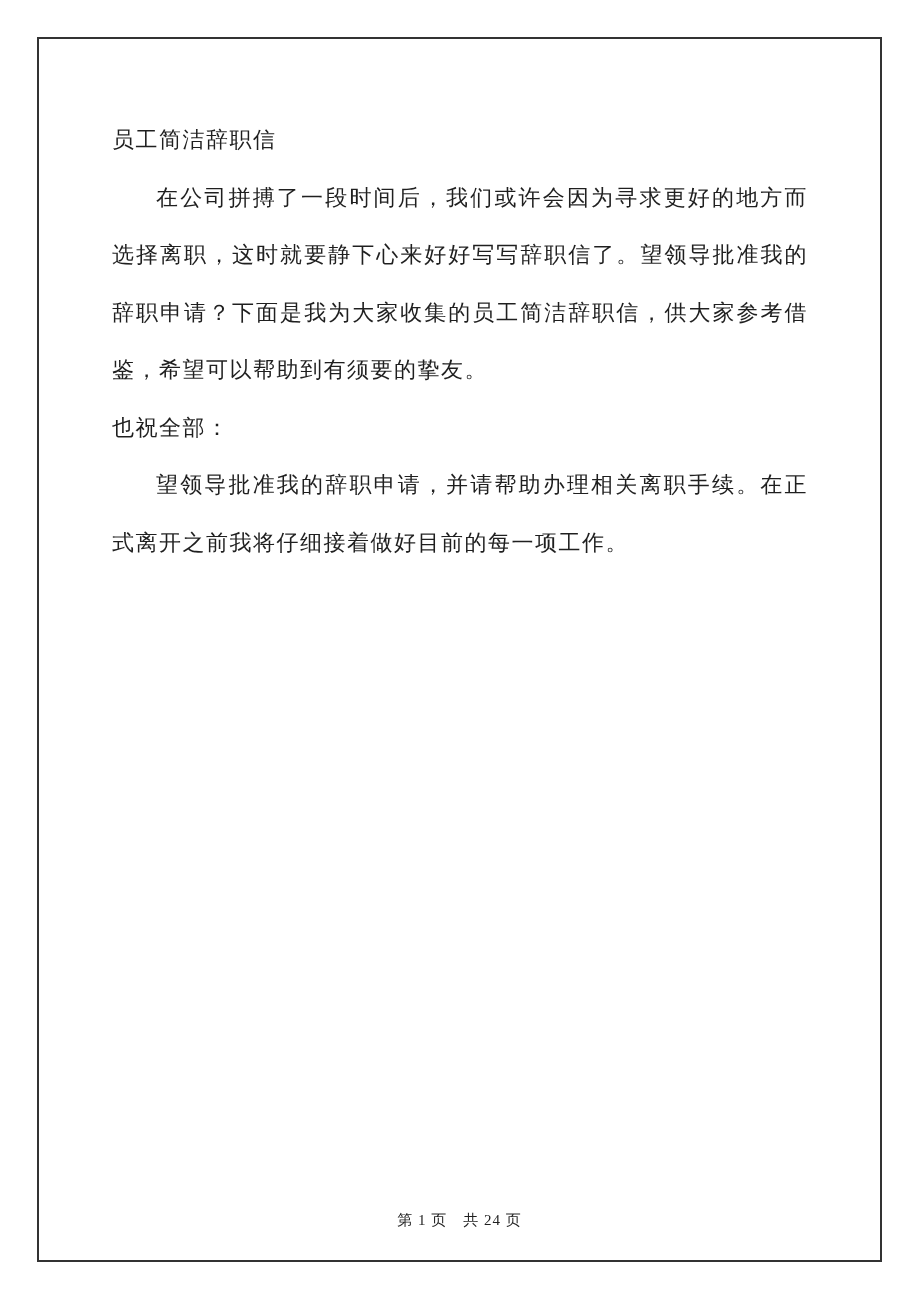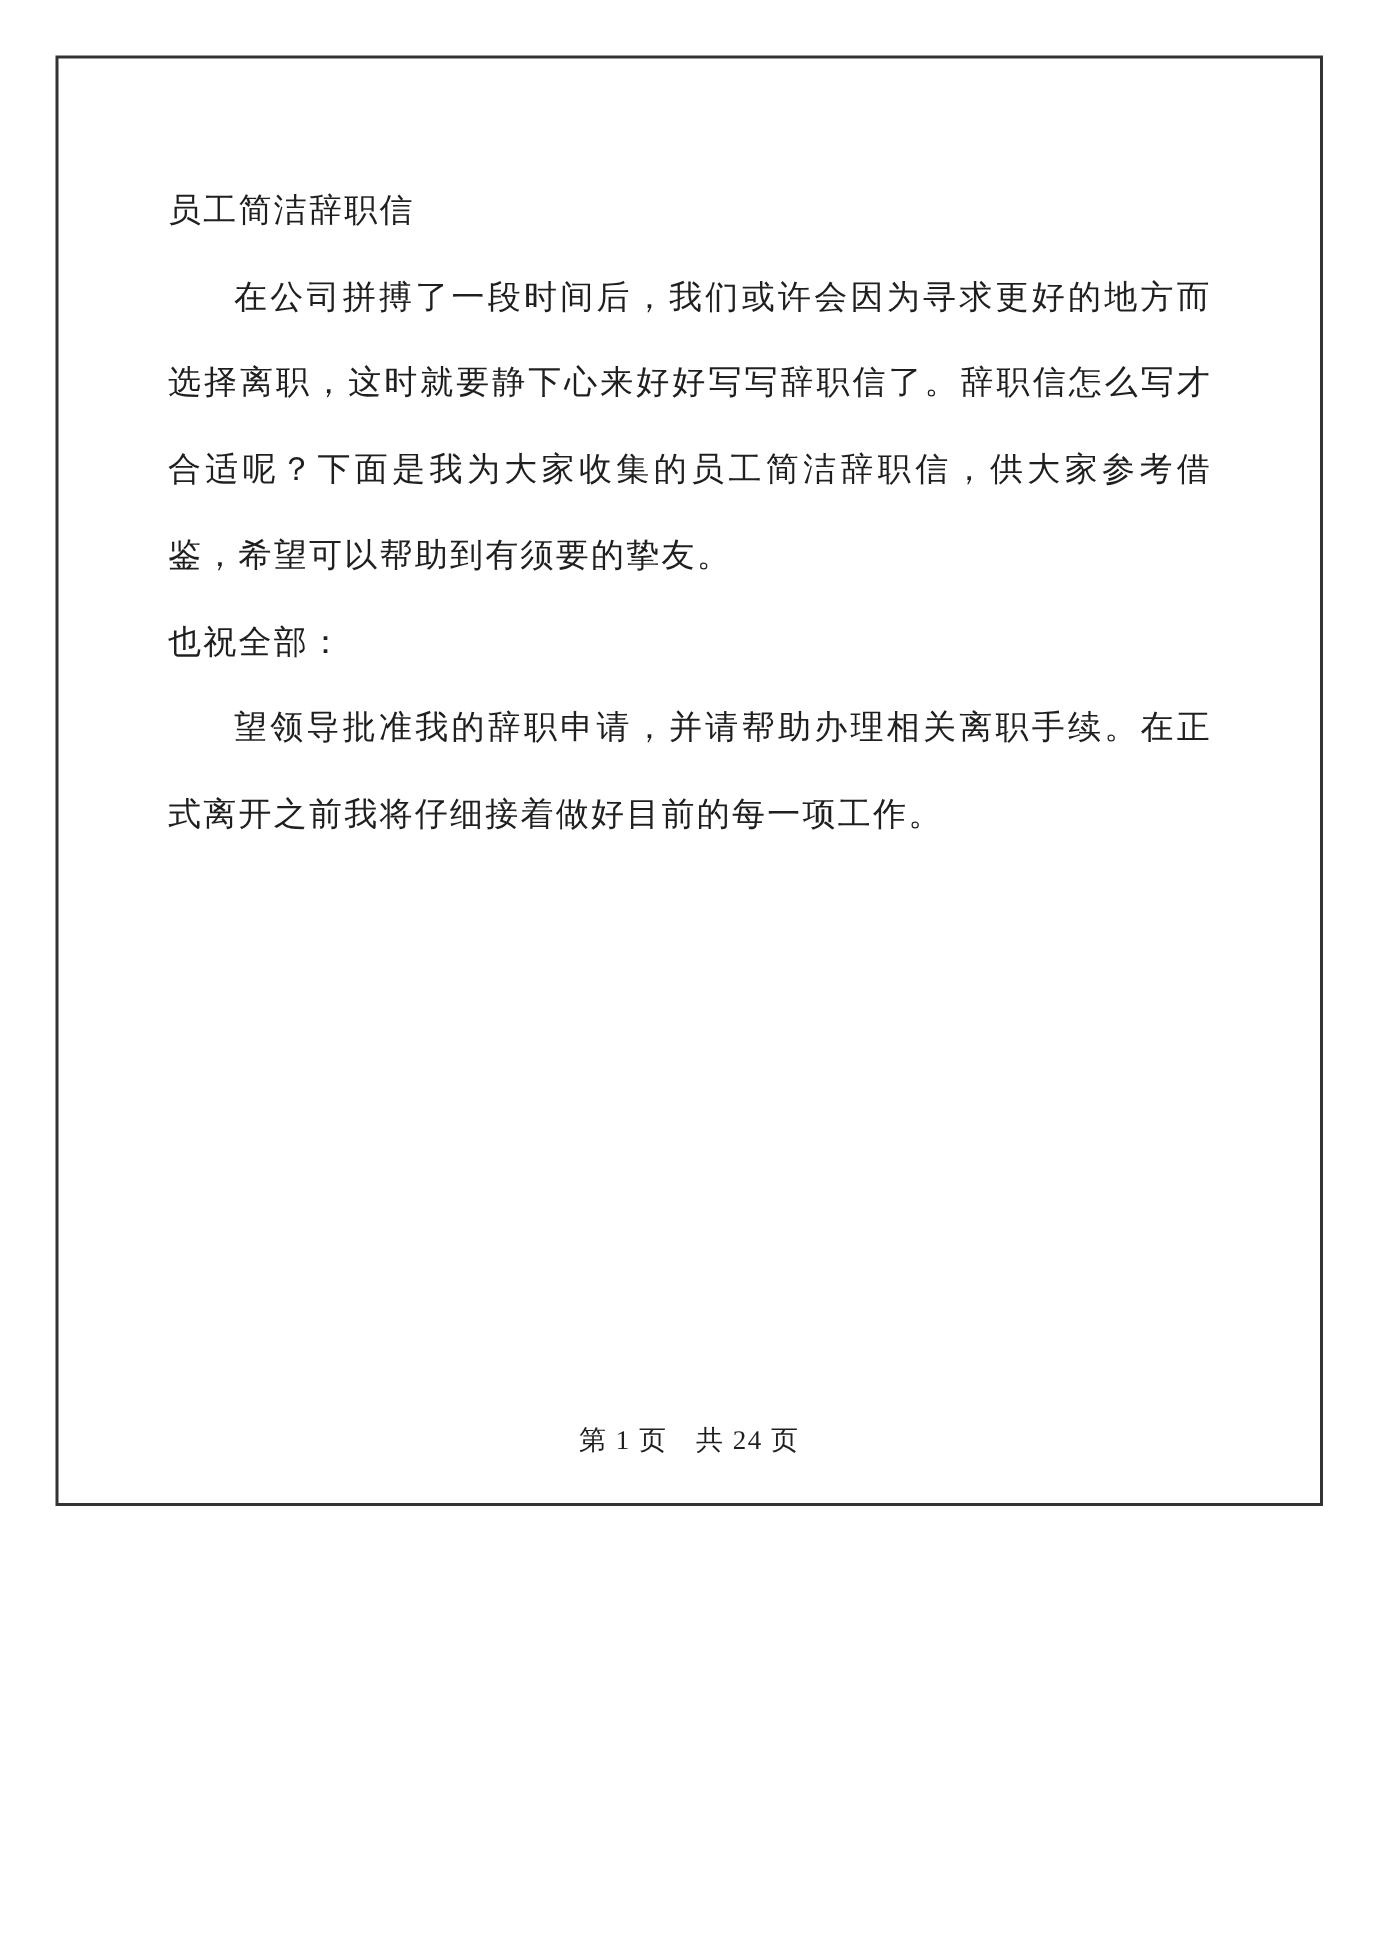--- a/index.html
+++ b/index.html
@@ -12,21 +12,21 @@
     height: 1302px;
     position: relative;
     font-family: "Liberation Serif", "DejaVu Serif", serif;
     color: #1a1a1a;
   }
   .page-frame {
     position: absolute;
     left: 37px;
     top: 37px;
     width: 845px;
-    height: 967px;
+    height: 1225px;
     border: 2px solid #333333;
     box-sizing: border-box;
     background: #ffffff;
   }
   .content {
     position: absolute;
     left: 73px;   
     top: 72px;
     width: 696px;
   }
@@ -43,29 +43,29 @@
   }
   .section-gap {
     margin-top: 74px !important;
   }
   .footer {
     position: absolute;
     left: 0;
     right: 0;
     bottom: 30px;
     text-align: center;
-    font-size: 18px;
+    font-size: 15px;
     letter-spacing: 1px;
     color: #1f1f1f;
   }
 </style>
 </head>
 <body>
 
 <div class="page-frame">
   <div class="content">
     <p>员工简洁辞职信</p>
-    <p class="indent">在公司拼搏了一段时间后，我们或许会因为寻求更好的地方而选择离职，这时就要静下心来好好写写辞职信了。辞职信怎么写才合适呢？下面是我为大家收集的员工简洁辞职信，供大家参考借鉴，希望可以帮助到有须要的挚友。</p>
+    <p class="indent">在公司拼搏了一段时间后，我们或许会因为寻求更好的地方而选择离职，这时就要静下心来好好写写辞职信了。望领导批准我的辞职申请？下面是我为大家收集的员工简洁辞职信，供大家参考借鉴，希望可以帮助到有须要的挚友。</p>
     <p>也祝全部：</p>
     <p class="indent">望领导批准我的辞职申请，并请帮助办理相关离职手续。在正式离开之前我将仔细接着做好目前的每一项工作。</p>
   </div>
   <div class="footer">第 1 页　共 24 页</div>
 </div>
 
 </body></html>

